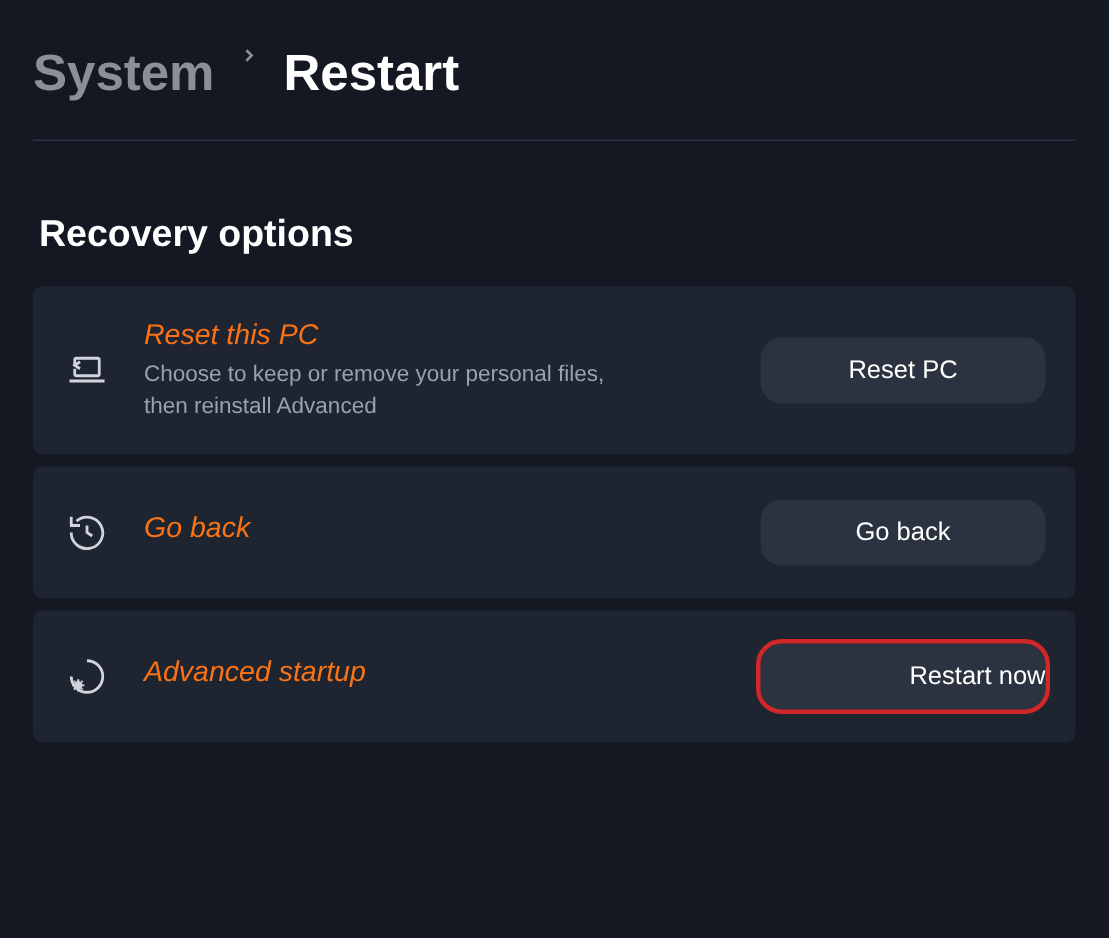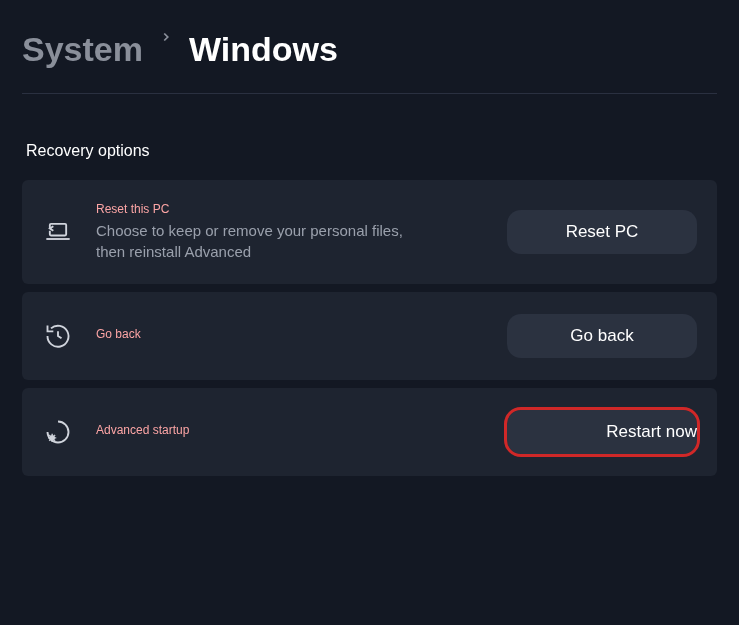--- a/index.html
+++ b/index.html
@@ -35,22 +35,22 @@
       font-size: 20px;
       display: flex;
       align-items: center;
     }
     .breadcrumb-current {
       font-size: 34px;
       font-weight: 700;
       color: #ffffff;
     }
     .section-title {
-      font-size: 16px;
-      font-weight: 400;
+      font-size: 25px;
+      font-weight: 700;
       margin-bottom: 20px;
       padding-left: 4px;
     }
     .option-card {
       background: #1e2430;
       border-radius: 6px;
       padding: 22px 20px;
       display: flex;
       align-items: center;
       gap: 22px;
@@ -69,24 +69,25 @@
       height: 28px;
       stroke: #d0d4dc;
       fill: none;
       stroke-width: 1.6;
     }
     .option-text {
       flex: 1;
       min-width: 0;
     }
     .option-title {
-      font-size: 12px;
+      font-size: 19px;
       font-weight: 500;
-      color: #fca5a5;
+      color: #f97316;
       margin-bottom: 4px;
+      font-style: italic;
     }
     .option-desc {
       font-size: 15px;
       color: #9aa0ac;
       line-height: 1.4;
       max-width: 340px;
     }
     .option-button {
       background: #2b3240;
       border: none;
@@ -110,21 +111,21 @@
 </head>
 <body>
 
 <div class="breadcrumb">
   <span class="breadcrumb-parent">System</span>
   <span class="breadcrumb-sep">
     <svg width="14" height="14" viewBox="0 0 24 24" fill="none" stroke="#8a8f9a" stroke-width="3">
         <polyline points="9 18 15 12 9 6"></polyline>
       </svg>
   </span>
-  <span class="breadcrumb-current">Windows</span>
+  <span class="breadcrumb-current">Restart</span>
 </div>
 
 <div class="section-title">Recovery options</div>
 
 <div class="option-card">
   <div class="option-icon">
     <svg viewBox="0 0 24 24">
       <path d="M5 9 L5 6 A1 1 0 0 1 6 5 L18 5 A1 1 0 0 1 19 6 L19 14 A1 1 0 0 1 18 15 L6 15 A1 1 0 0 1 5 14 L5 11"></path>
       <path d="M2 18 L22 18"></path>
       <path d="M8 7 L5 9 L8 11" fill="none"></path>

